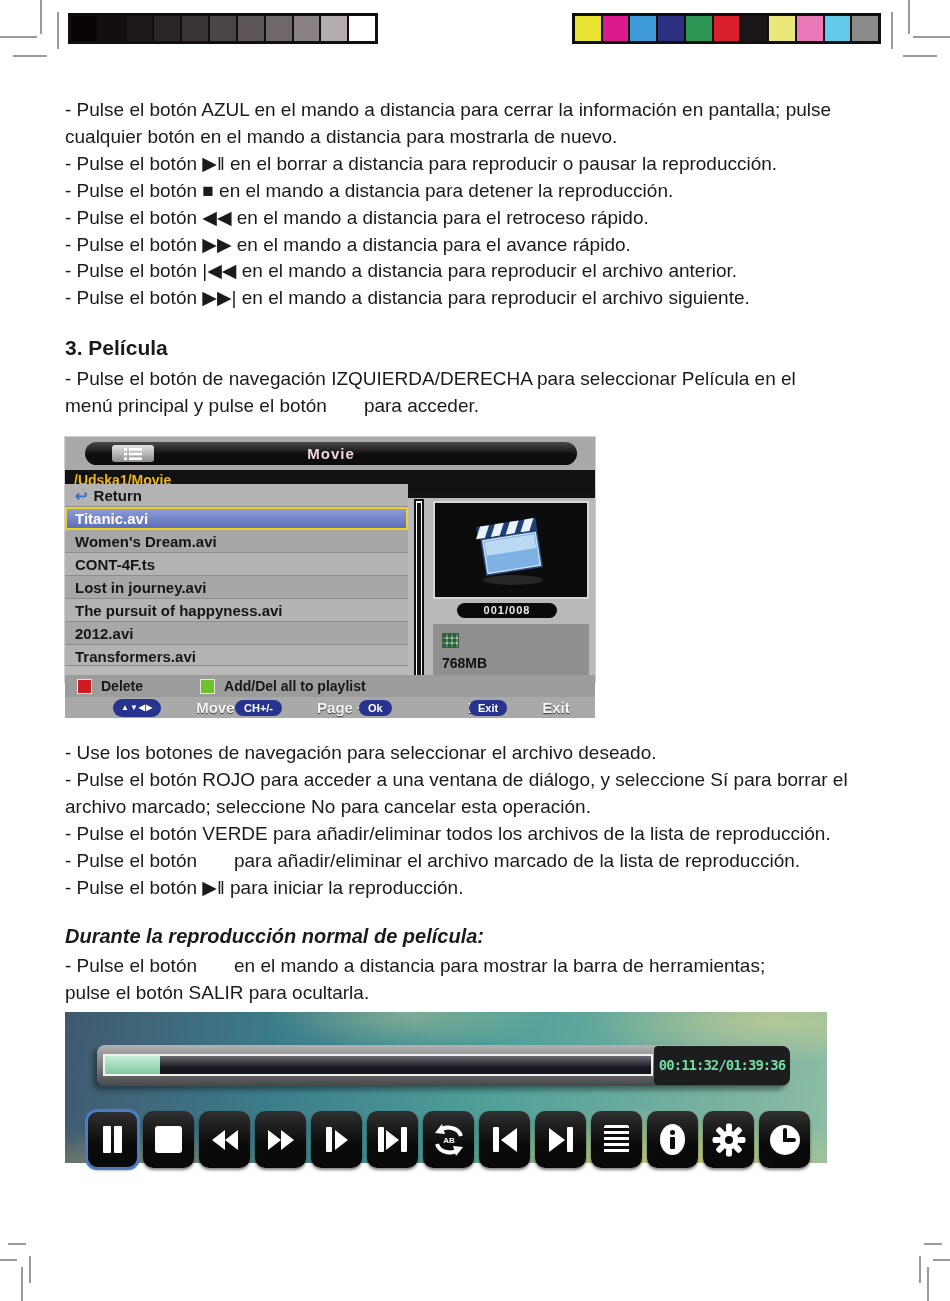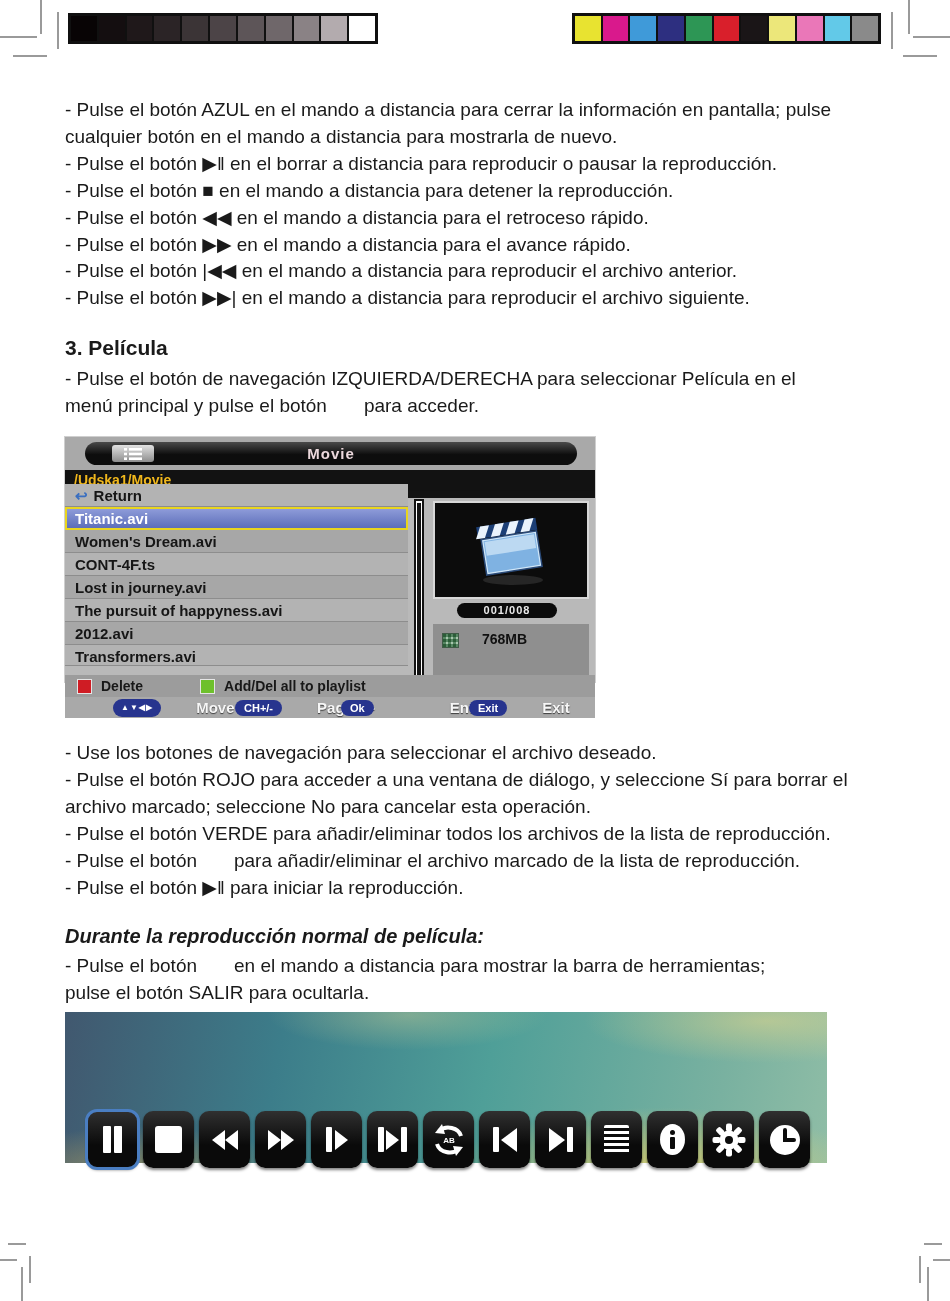--- a/index.html
+++ b/index.html
@@ -42,21 +42,21 @@
   .ret-ic{color:#3a6fc0;font-weight:bold;margin-right:6px;}
   .m-scroll{position:absolute;left:349px;top:62px;width:10px;height:206px;background:#ffffff;
             border:2px solid #121212;box-sizing:border-box;}
   .m-thumb{position:absolute;left:1px;right:1px;top:2px;bottom:18px;background:#121212;}
   .m-preview{position:absolute;left:368px;top:64px;width:152px;height:94px;background:#0c0c0c;
              border:2px solid #d8d8d8;display:flex;align-items:center;justify-content:center;}
   .m-pagepill{position:absolute;left:392px;top:166px;width:100px;height:15px;background:#0a0a0a;
               border-radius:8px;color:#e9e9e9;font-size:11px;font-weight:bold;text-align:center;
               line-height:15px;letter-spacing:1px;}
   .m-info{position:absolute;left:368px;top:187px;width:156px;height:84px;background:#8f8f8f;
-          padding:7px 0 0 9px;box-sizing:border-box;display:flex;align-items:flex-start;gap:23px;}
+          padding:7px 0 0 9px;box-sizing:border-box;display:flex;align-items:flex-start;gap:7px;flex-direction:column;}
   .g-grid{width:15px;height:13px;margin-top:2px;border:1px solid #3f5a46;
           background:repeating-linear-gradient(90deg,#6a9a78 0 3px,#cfe0d2 3px 5px),
                      repeating-linear-gradient(#6a9a78 0 3px,#cfe0d2 3px 5px);background-blend-mode:multiply;}
   .m-size{font-size:14px;font-weight:bold;color:#101010;}
   .m-keys{position:absolute;left:0;right:0;top:238px;height:22px;background:#9c9c9c;
           display:flex;align-items:center;font-size:14px;font-weight:bold;color:#181818;}
   .ksq{width:13px;height:13px;border:1px solid #e5e5e5;}
   .m-nav{position:absolute;left:0;right:0;top:260px;height:21px;background:#a9a9a9;}
   .navg{position:absolute;top:0;height:21px;display:flex;align-items:center;gap:7px;}
   .pill{background:#27348e;color:#fff;border-radius:9px;font-size:11px;font-weight:bold;
@@ -231,21 +231,21 @@
 
     <div class="m-nav">
       <div class="navg" style="left:48px;">
         <span class="pill arrows">▲▼◀▶</span>
         <span class="navlab">Move</span>
       </div>
       <div class="navg" style="left:170px;">
         <span class="pill">CH+/-</span>
         <span class="navlab">Page +/-</span>
       </div>
-      <div class="navg" style="left:276px;gap:48px;">
+      <div class="navg" style="left:294px;gap:48px;">
         <span class="pill">Ok</span>
         <span class="navlab">Enter</span>
       </div>
       <div class="navg" style="left:404px;">
         <span class="pill">Exit</span>
         <span class="navlab">Exit</span>
       </div>
     </div>
   </div>
 
@@ -258,20 +258,26 @@
     <div>- Pulse el botón ▶‖ para iniciar la reproducción.</div>
   </div>
 
   <div class="h-ital" style="top:925px;">Durante la reproducción normal de película:</div>
   <div class="tblock" style="top:953px;">
     <div>- Pulse el botón&nbsp;&nbsp;&nbsp;&nbsp;&nbsp;&nbsp;&nbsp;en el mando a distancia para mostrar la barra de herramientas;</div>
     <div>pulse el botón SALIR para ocultarla.</div>
   </div>
 
   <div id="toolbar">
+    <div class="t-bar">
+      <div class="t-track">
+        <div class="t-fill" id="t-fill" style="width: 10%;"></div>
+      </div>
+      <div class="t-time">00:11:32/01:39:36</div>
+    </div>
     <div class="t-btns">
       <div class="t-btn selected">
         <div class="g-bar"></div>
           <div class="g-bar"></div>
       </div>
       <div class="t-btn">
         <div class="g-stop"></div>
       </div>
       <div class="t-btn" style="gap:0;">
         <div class="tri-l sm"></div>

